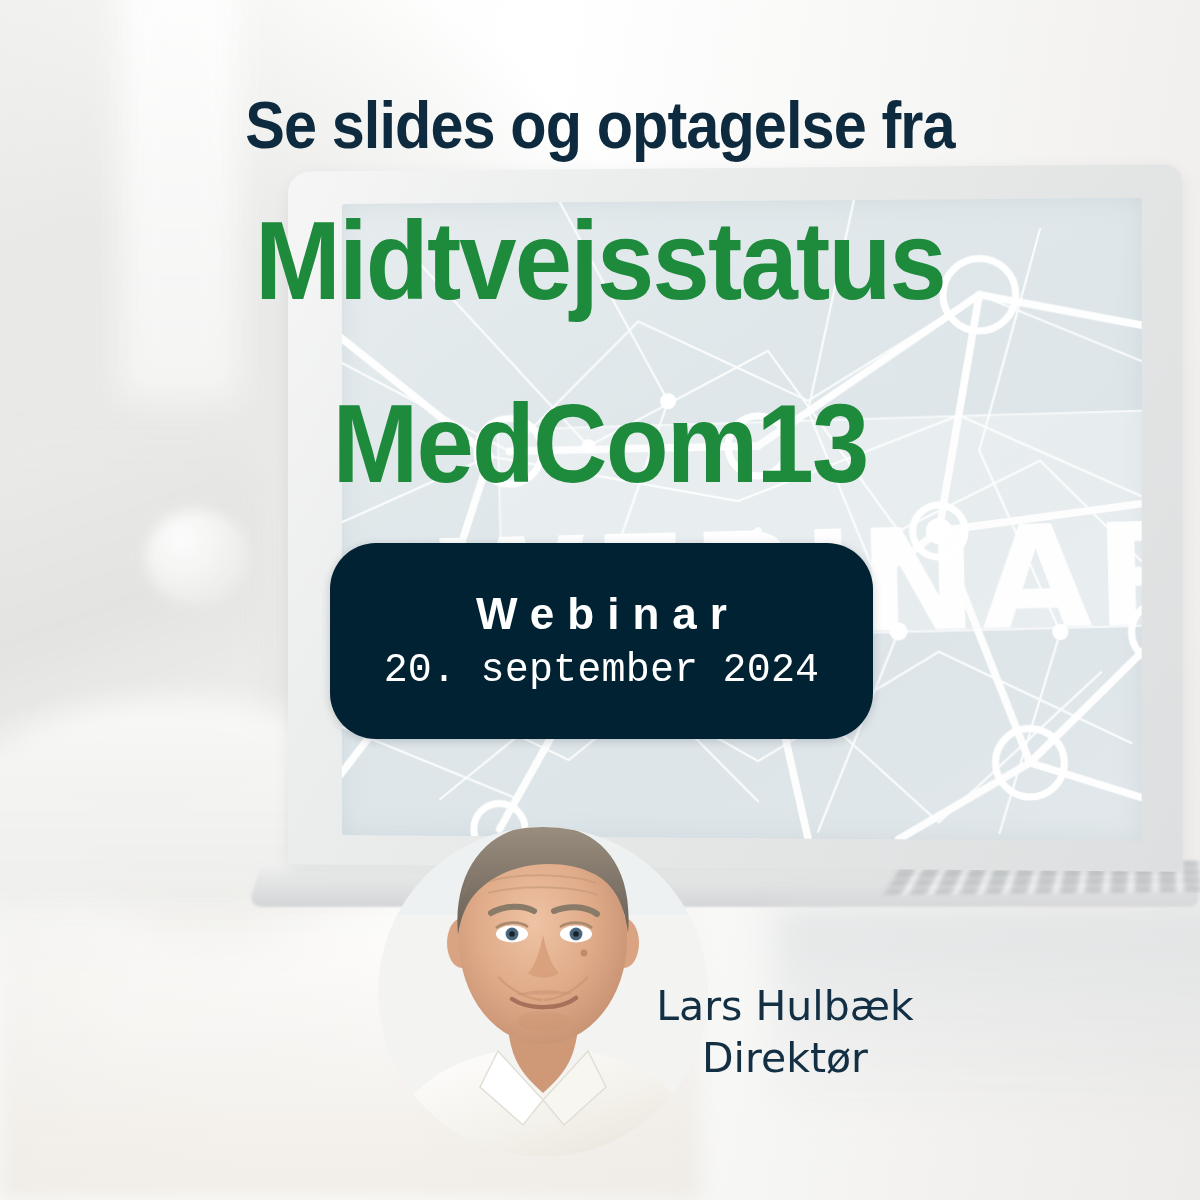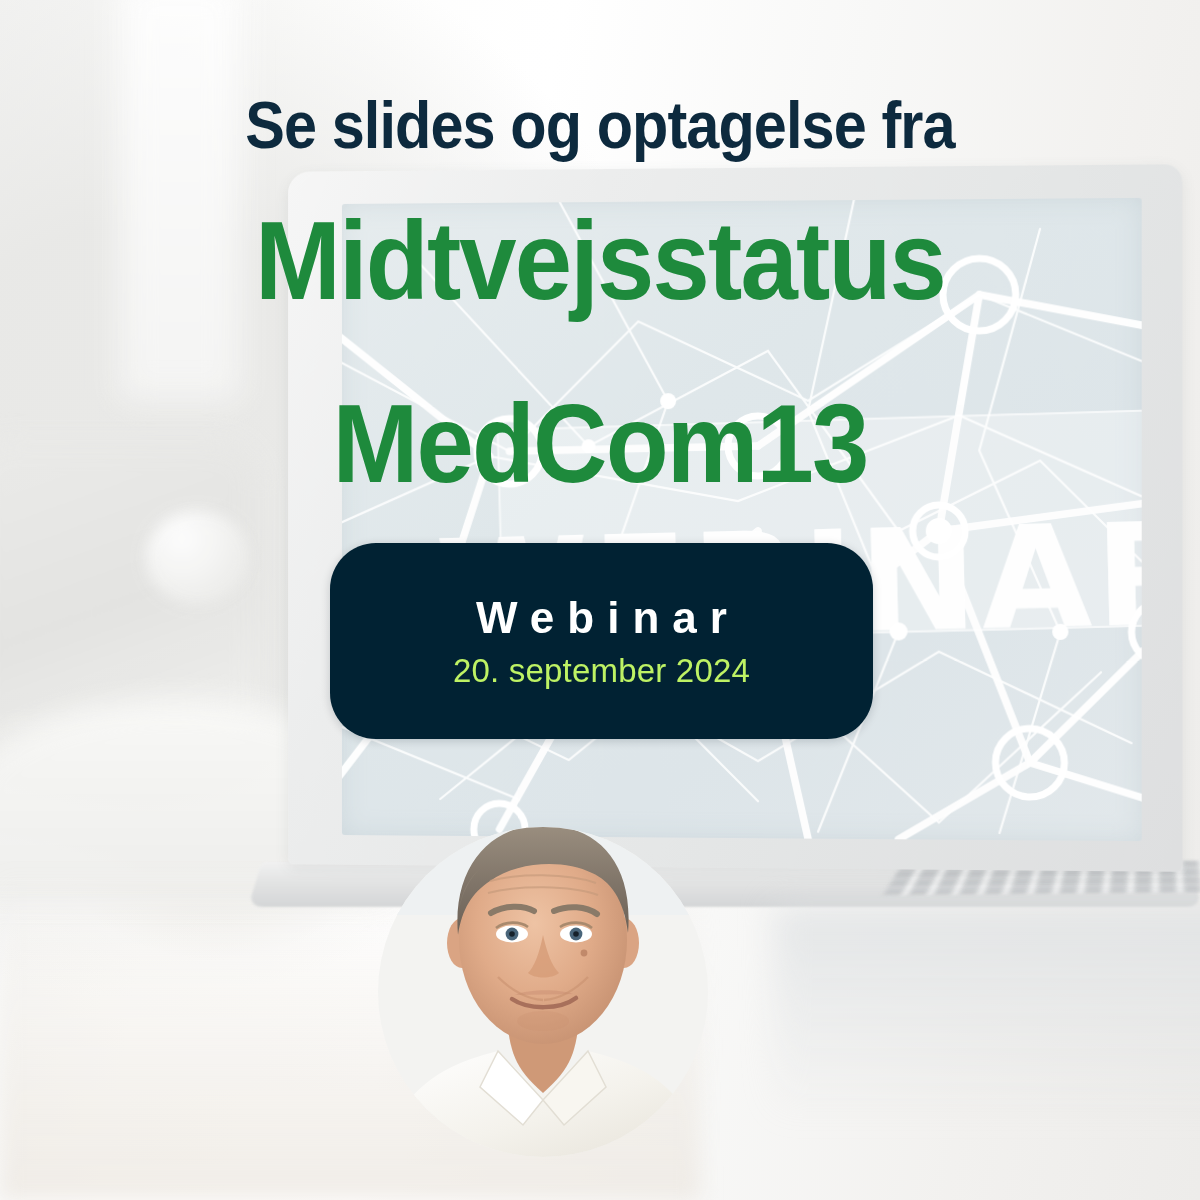--- a/index.html
+++ b/index.html
@@ -151,24 +151,24 @@
   }
   .badge-title {
     font-family:"Liberation Sans", sans-serif;
     font-weight:bold;
     font-size:44px;
     letter-spacing:13px;
     color:#ffffff;
     text-indent:13px;
   }
   .badge-date {
-    font-family:Liberation Sans, sans-serif;
+    font-family:Liberation Mono, monospace;
     font-weight:normal;
-    font-size:33px;
-    color:#bef264;
+    font-size:40px;
+    color:#ffffff;
     letter-spacing:.2px;
   }
 
   
   .portrait {
     position:absolute; left:378px; top:795px; width:330px; height:362px;
     overflow:hidden;
   }
   .portrait svg { width:100%; height:100%; display:block; }
 
@@ -348,14 +348,18 @@
         <path d="M137 200 C152 194 180 194 195 199" fill="#c78b72" opacity=".45"></path>
 
         <path d="M120 182 C134 196 150 204 165 205" stroke="#c8916f" stroke-width="2.4" fill="none" opacity=".6"></path>
         <path d="M210 182 C196 196 181 204 166 205" stroke="#c8916f" stroke-width="2.4" fill="none" opacity=".6"></path>
         <ellipse cx="165" cy="226" rx="26" ry="10" fill="#c99272" opacity=".3"></ellipse>
         <circle cx="206" cy="158" r="3.4" fill="#b47a5c" opacity=".7"></circle>
       </g>
     </svg>
   </div>
 
+  <div class="speaker">
+    <div class="speaker-name">Lars Hulbæk</div>
+    <div class="speaker-role">Direktør</div>
+  </div>
 
 </div>
 
 </body></html>

